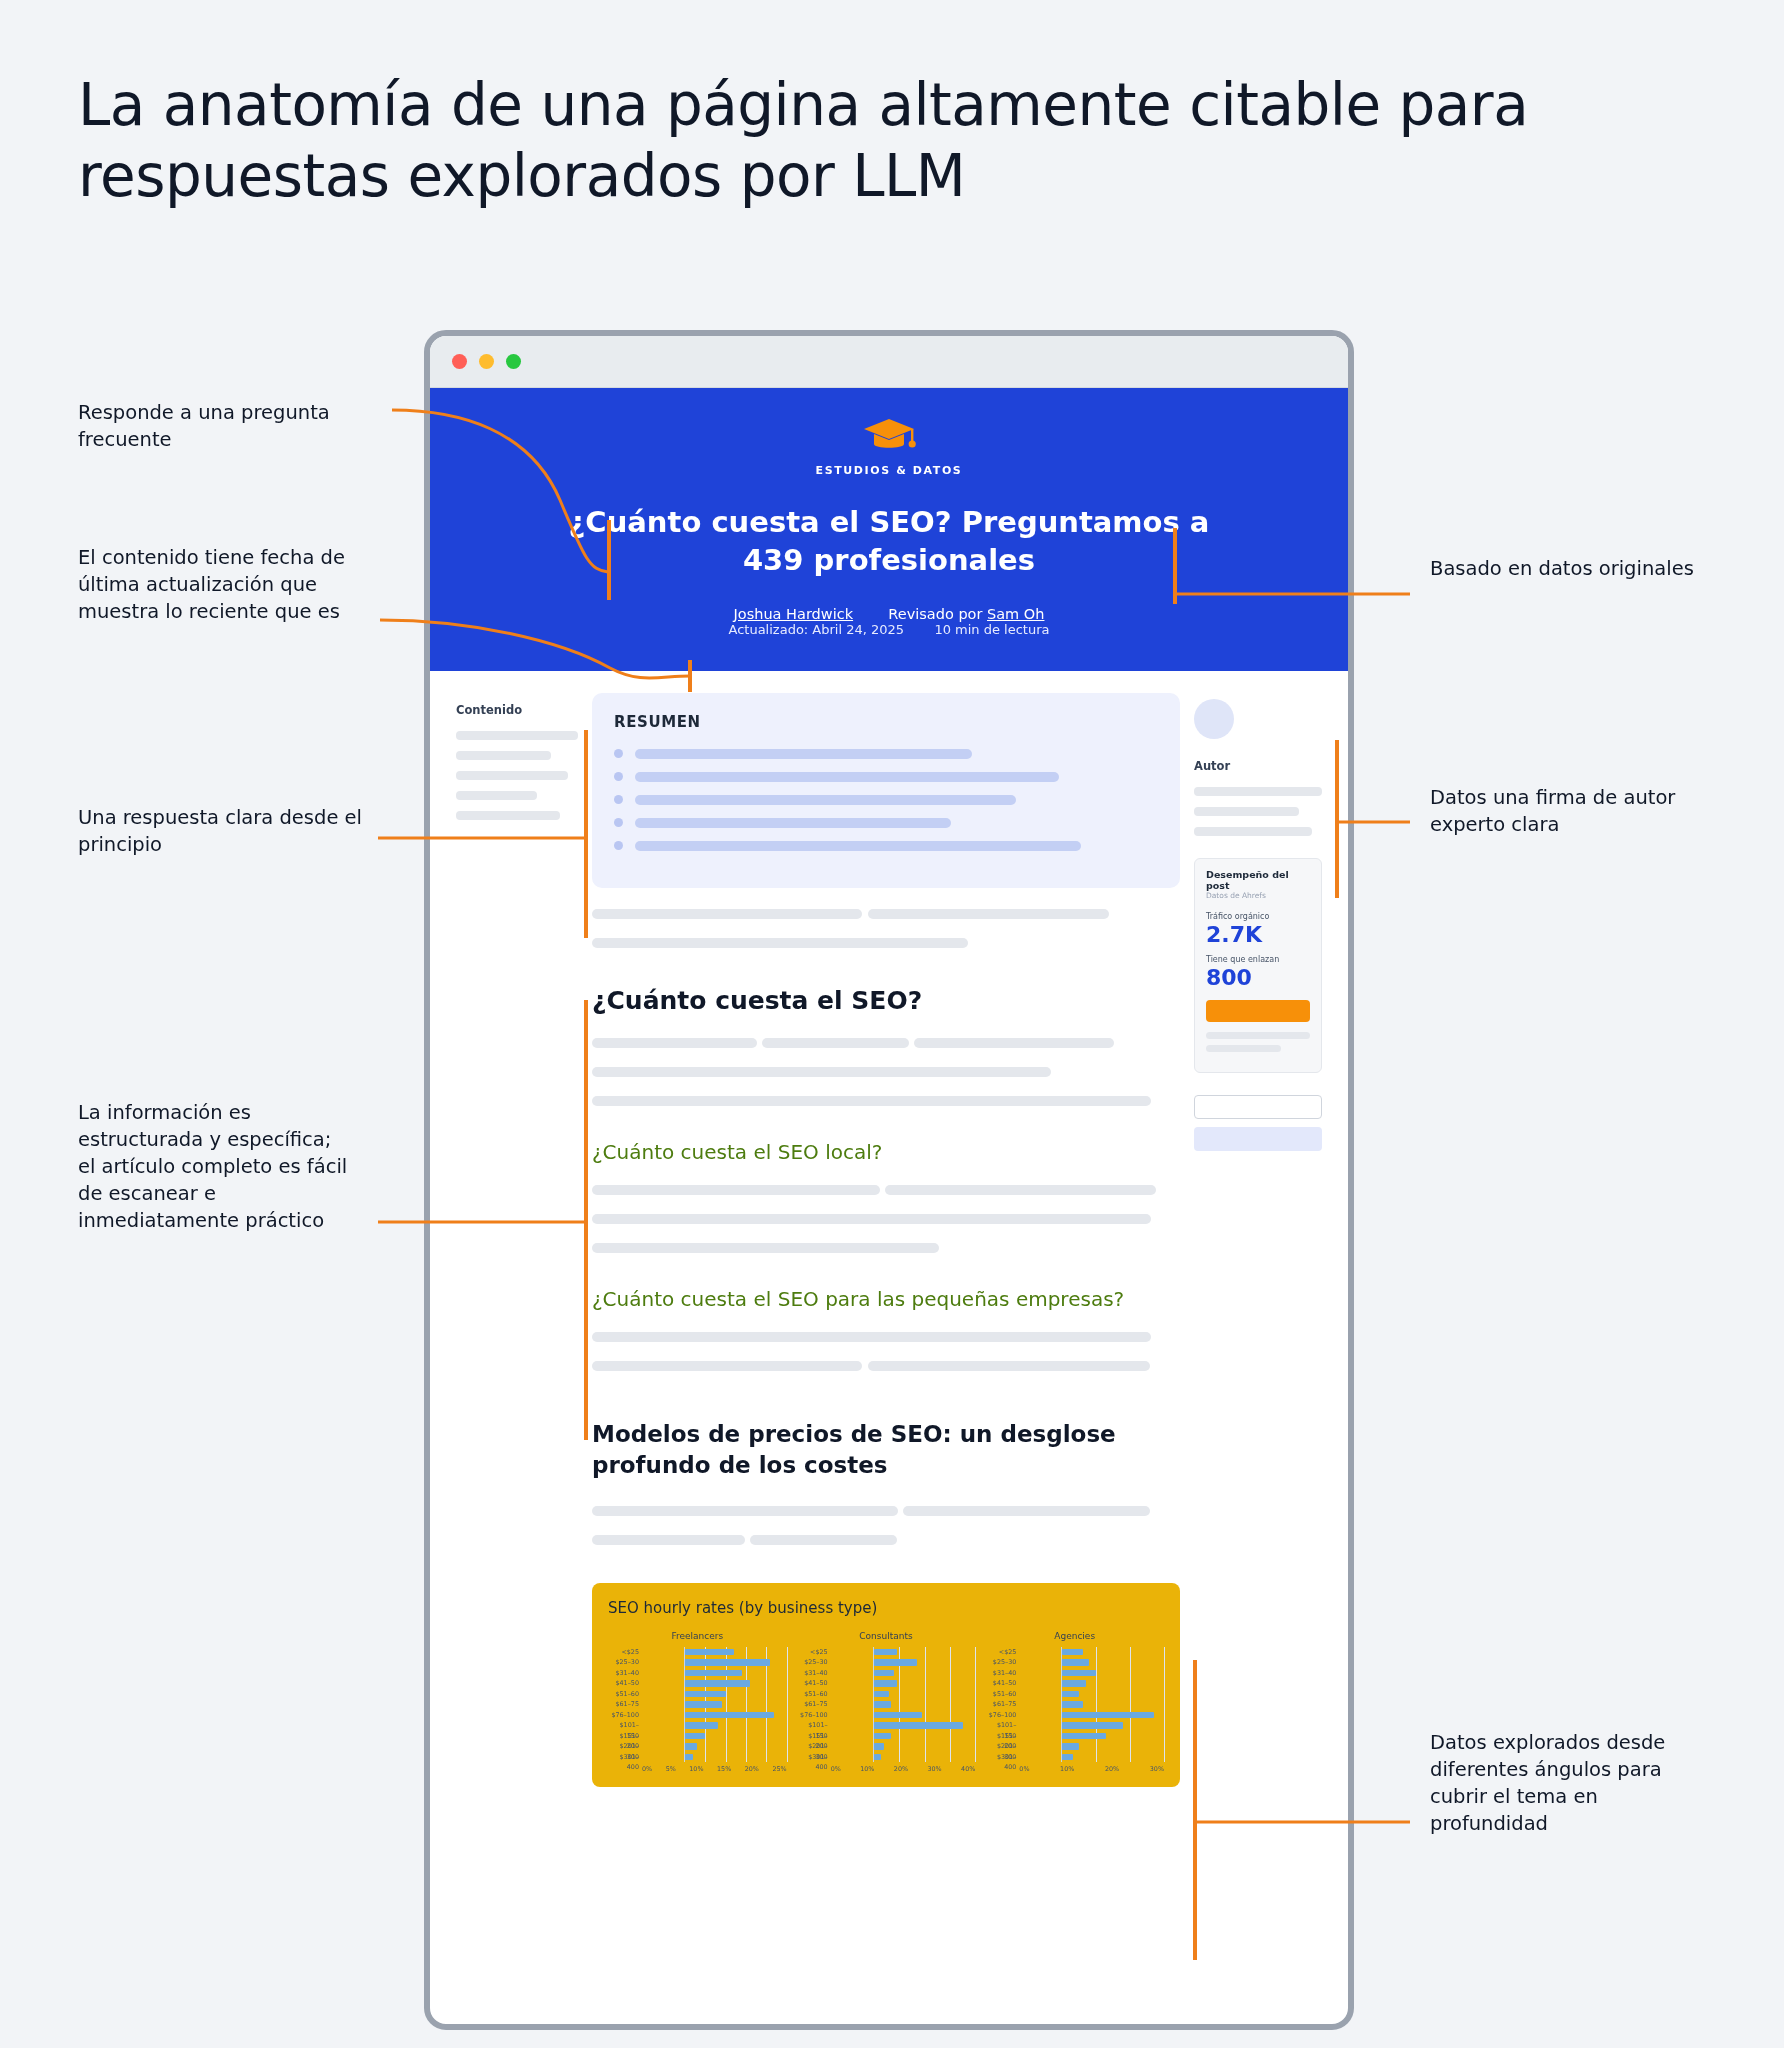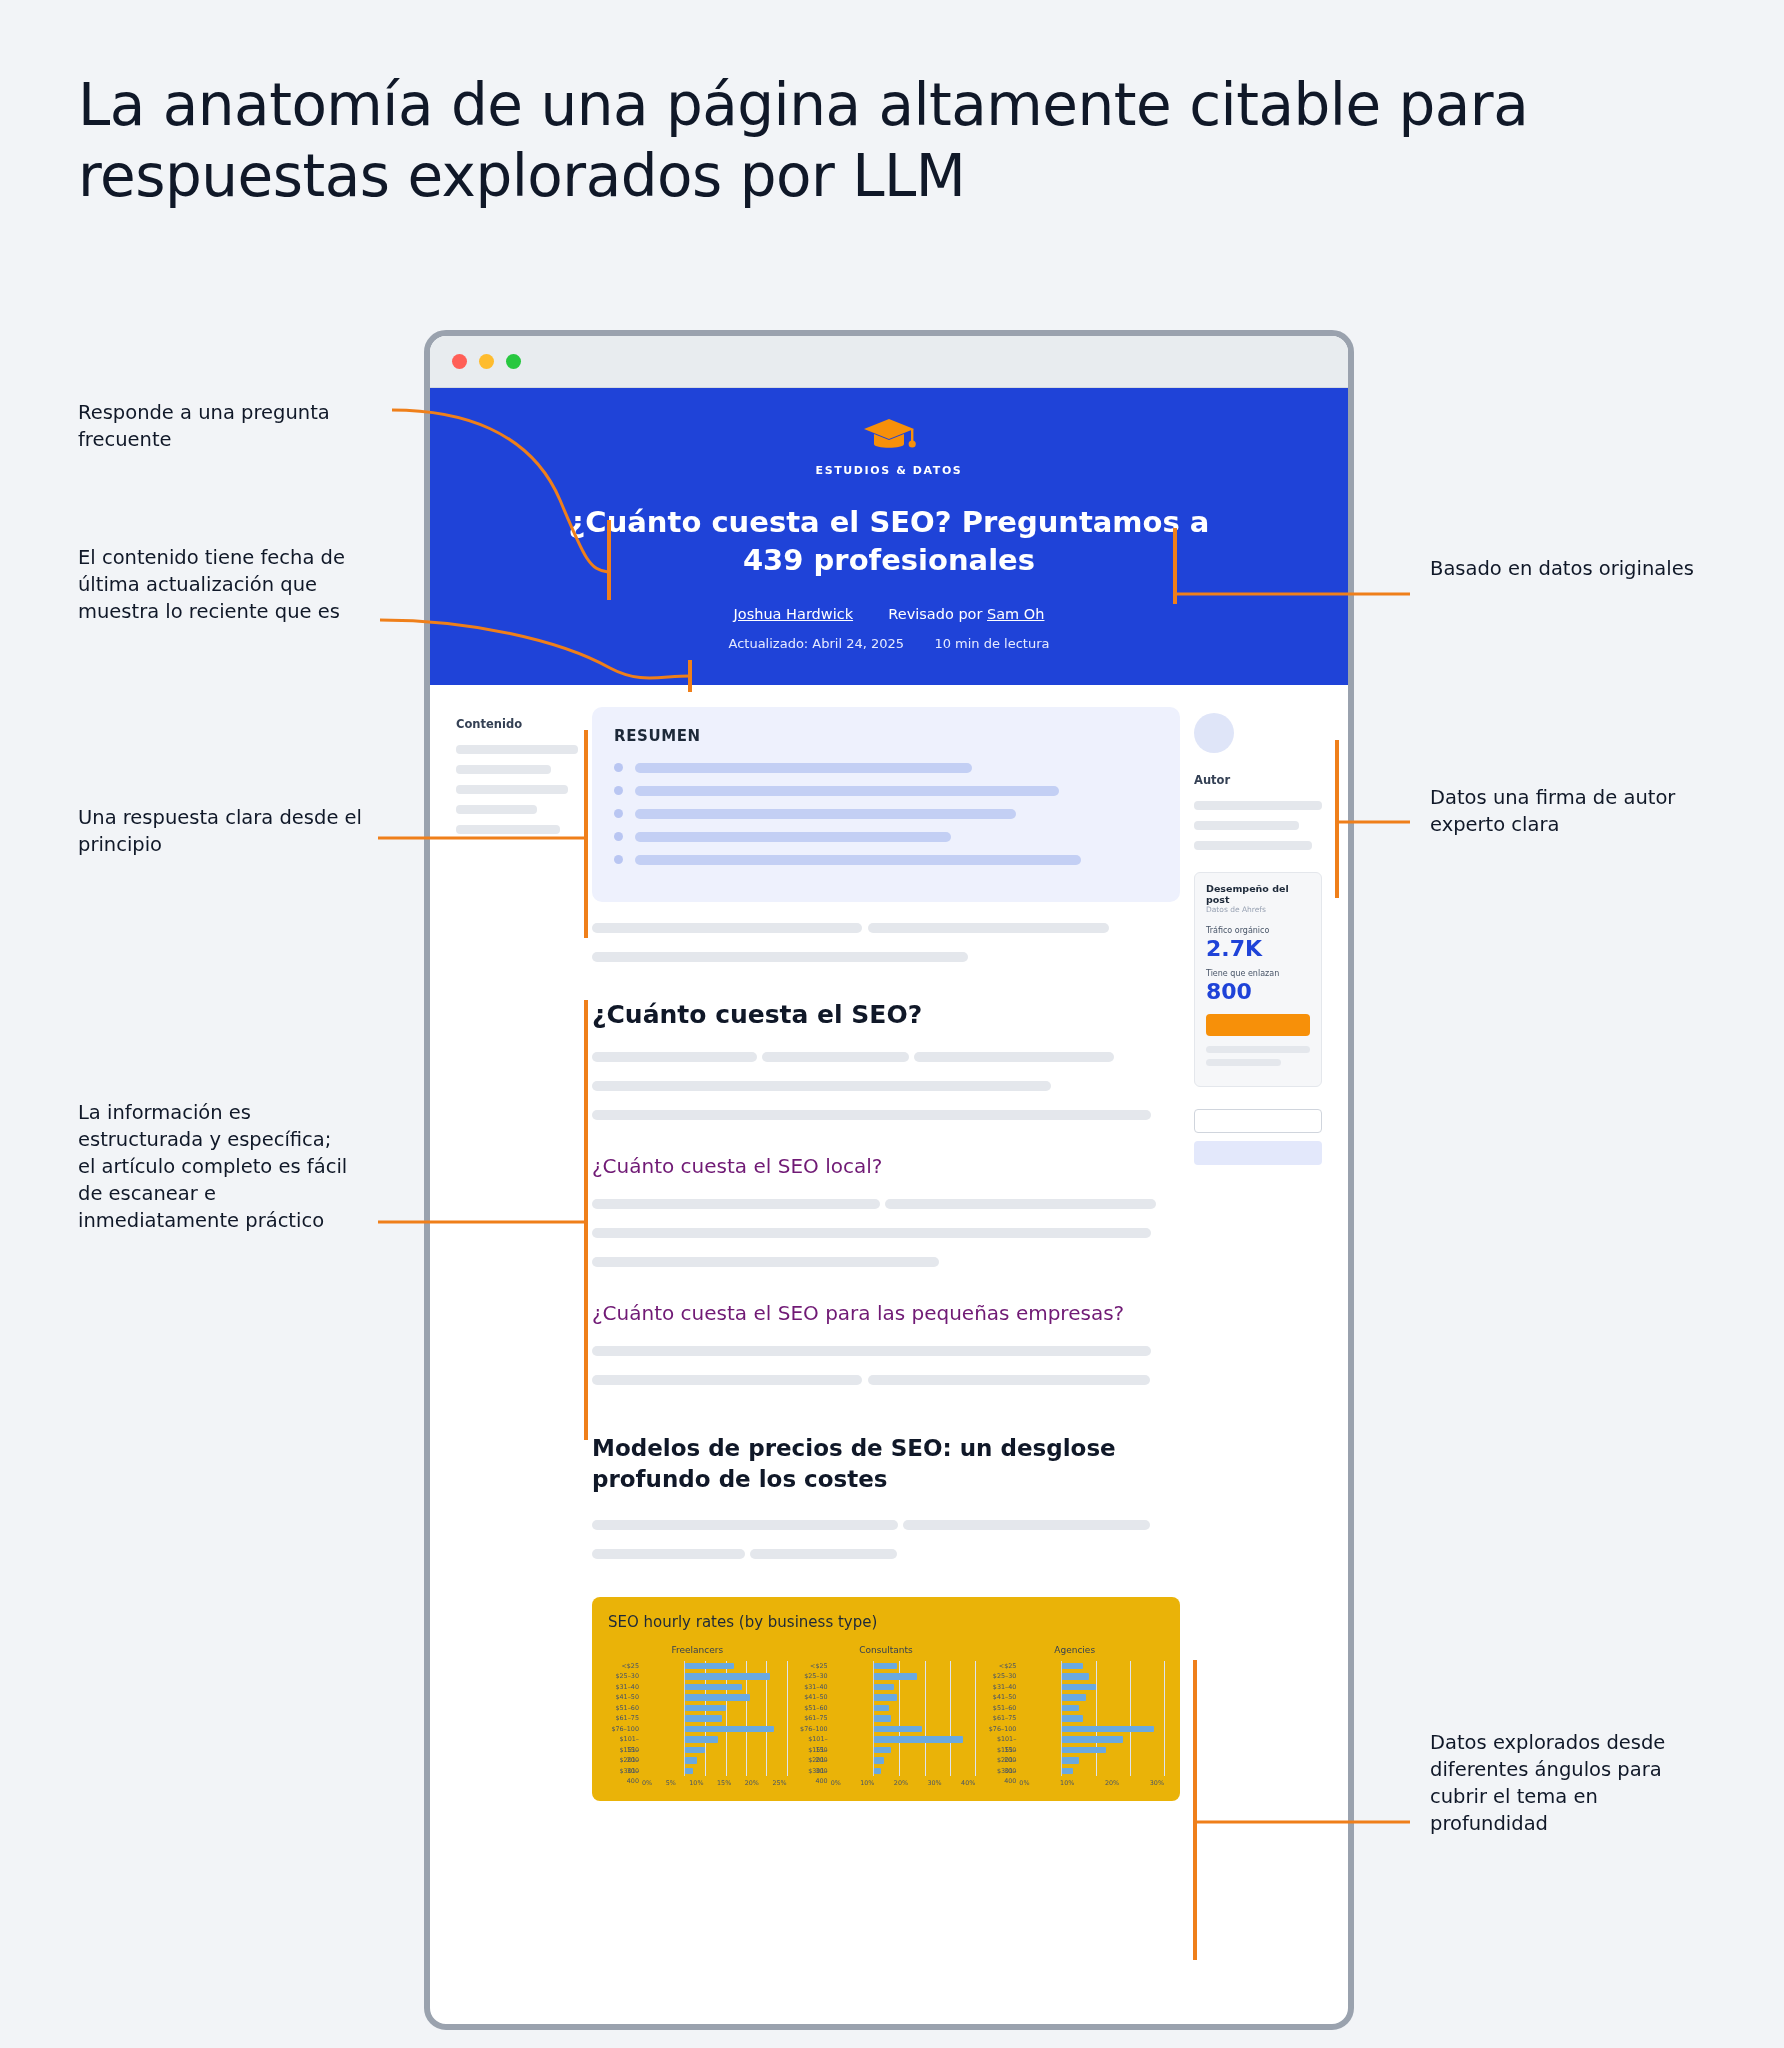--- a/index.html
+++ b/index.html
@@ -75,21 +75,21 @@
   }
   .hero-title {
     font-size: 29px;
     font-weight: 700;
     line-height: 1.32;
     margin: 0 auto 26px;
     max-width: 700px;
   }
   .byline {
     font-size: 14.5px;
-    margin-bottom: 14px;
+    margin-bottom: 0;
   }
   .byline a { color: #fff; text-decoration: underline; }
   .byline .sep { display: inline-block; width: 26px; }
   .meta {
     font-size: 13px;
     color: #e6ebff;
   }
   .meta .sep { display: inline-block; width: 22px; }
 
   
@@ -131,21 +131,21 @@
   h2.sec {
     font-size: 25px;
     font-weight: 700;
     margin: 34px 0 18px;
     color: #101828;
   }
   h3.sub {
     font-size: 20px;
     font-weight: 400;
     margin: 30px 0 16px;
-    color: #701a75;
+    color: #4d7c0f;
   }
   h2.sec2 {
     font-size: 23px;
     font-weight: 700;
     line-height: 1.35;
     margin: 44px 0 20px;
     color: #101828;
   }
 
   

